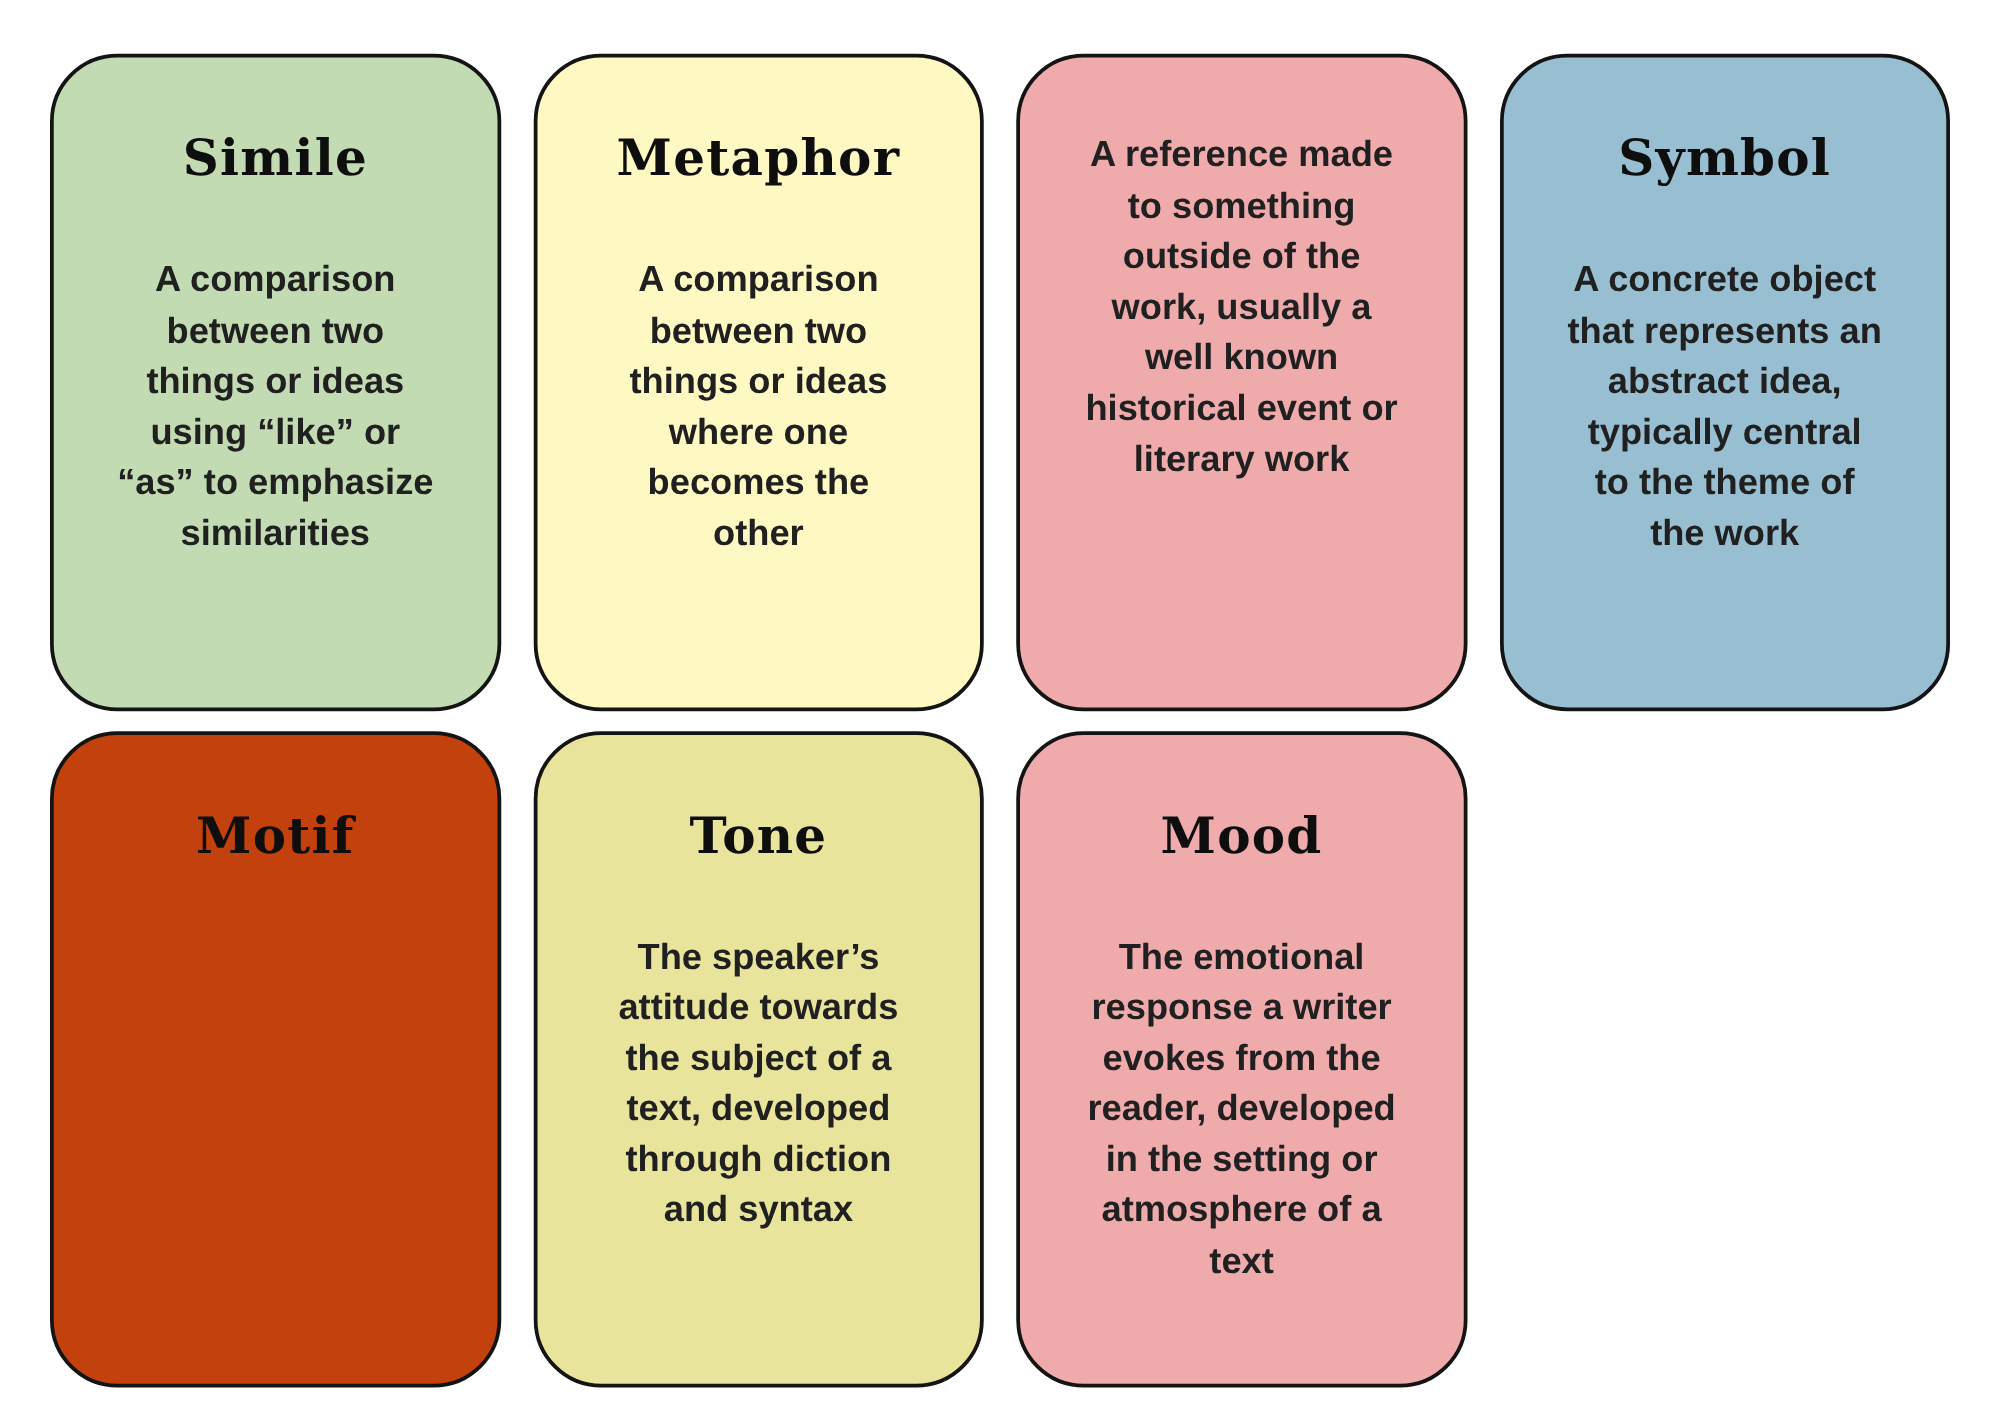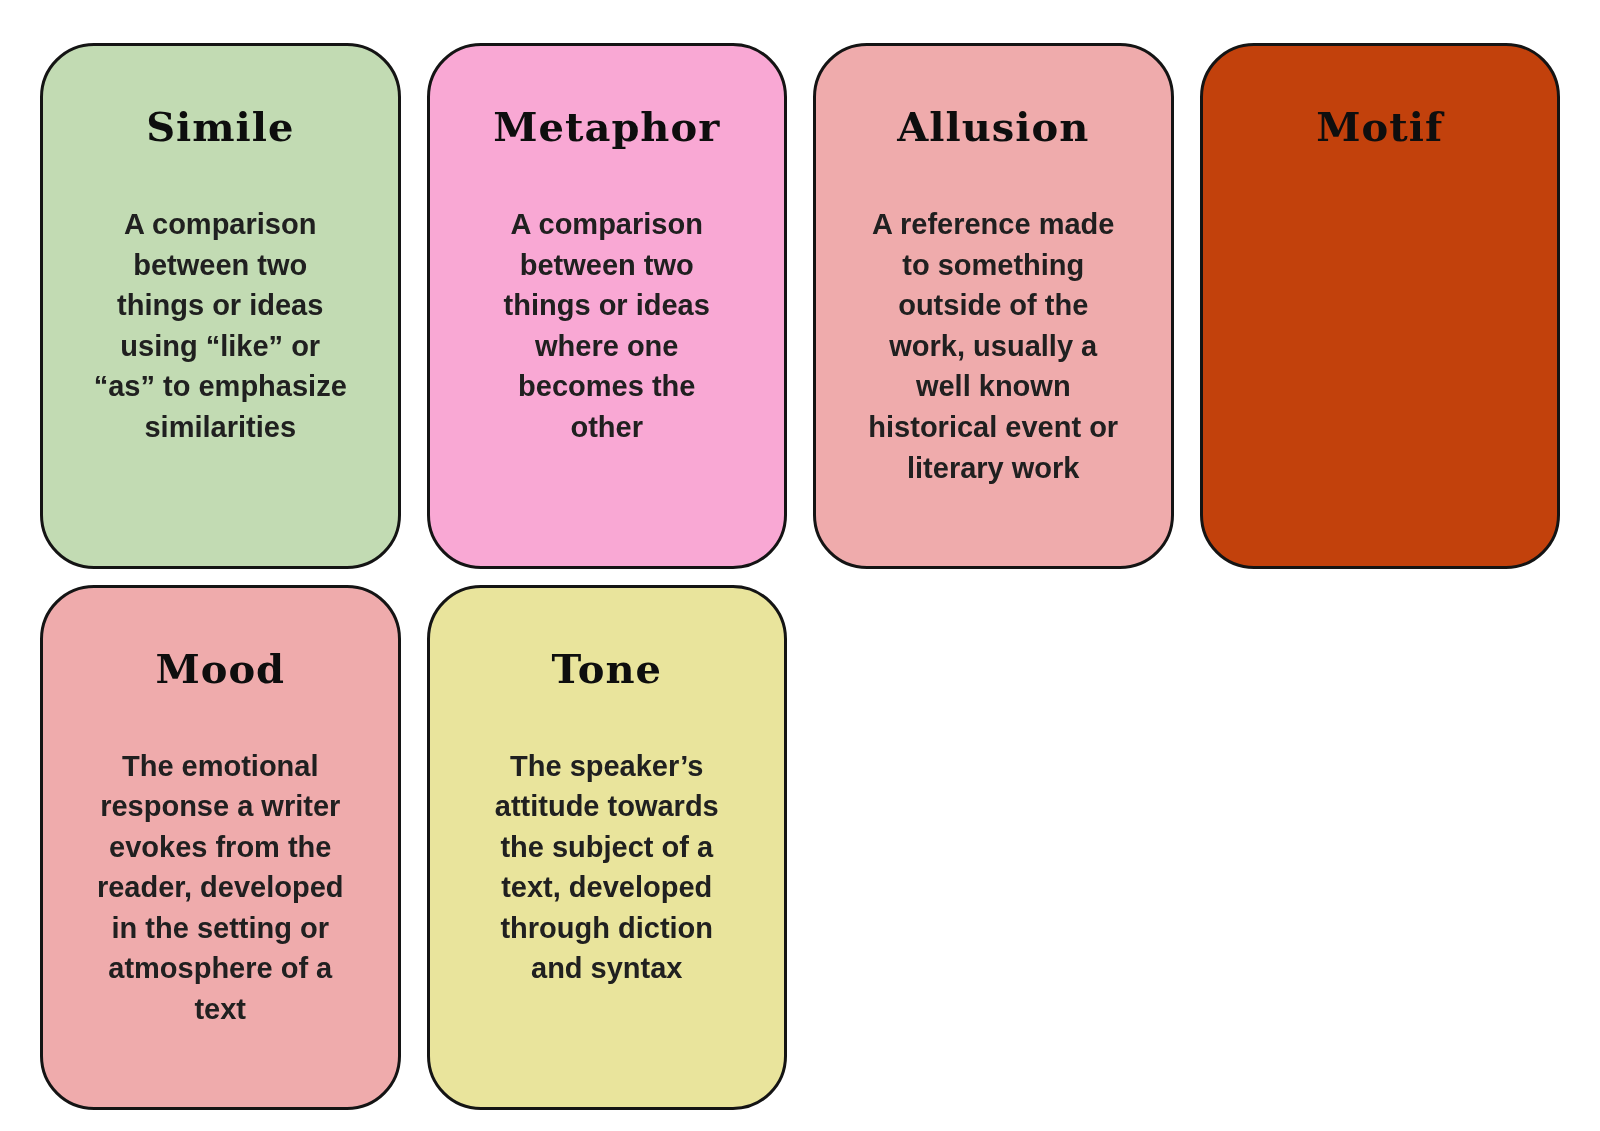--- a/index.html
+++ b/index.html
@@ -58,61 +58,69 @@
   <section class="card" style="background-color: rgb(194, 219, 179);">
     <h2 class="card-title">Simile</h2>
     <p class="card-desc">A comparison
 between two
 things or ideas
 using “like” or
 “as” to emphasize
 similarities</p>
   </section>
 
-  <section class="card" style="background-color: #f9a8d4;">
+  <section class="card" style="background-color: #fef9c3;">
     <h2 class="card-title">Metaphor</h2>
     <p class="card-desc">A comparison
 between two
 things or ideas
 where one
 becomes the
 other</p>
   </section>
 
   <section class="card" style="background-color: rgb(239, 171, 172);">
-    <h2 class="card-title">Allusion</h2>
     <p class="card-desc">A reference made
 to something
 outside of the
 work, usually a
 well known
 historical event or
 literary work</p>
   </section>
 
+  <section class="card" style="background-color: rgb(152, 191, 209);">
+    <h2 class="card-title">Symbol</h2>
+    <p class="card-desc">A concrete object
+that represents an
+abstract idea,
+typically central
+to the theme of
+the work</p>
+  </section>
 
   <section class="card" style="background-color: #c2410c;">
     <h2 class="card-title">Motif</h2>
+  </section>
+
+  <section class="card" style="background-color: rgb(233, 228, 156);">
+    <h2 class="card-title">Tone</h2>
+    <p class="card-desc">The speaker’s
+attitude towards
+the subject of a
+text, developed
+through diction
+and syntax</p>
   </section>
 
   <section class="card" style="background-color: rgb(239, 171, 172);">
     <h2 class="card-title">Mood</h2>
     <p class="card-desc">The emotional
 response a writer
 evokes from the
 reader, developed
 in the setting or
 atmosphere of a
 text</p>
   </section>
 
-  <section class="card" style="background-color: rgb(233, 228, 156);">
-    <h2 class="card-title">Tone</h2>
-    <p class="card-desc">The speaker’s
-attitude towards
-the subject of a
-text, developed
-through diction
-and syntax</p>
-  </section>
-
 
 </div>
 
 </body></html>

